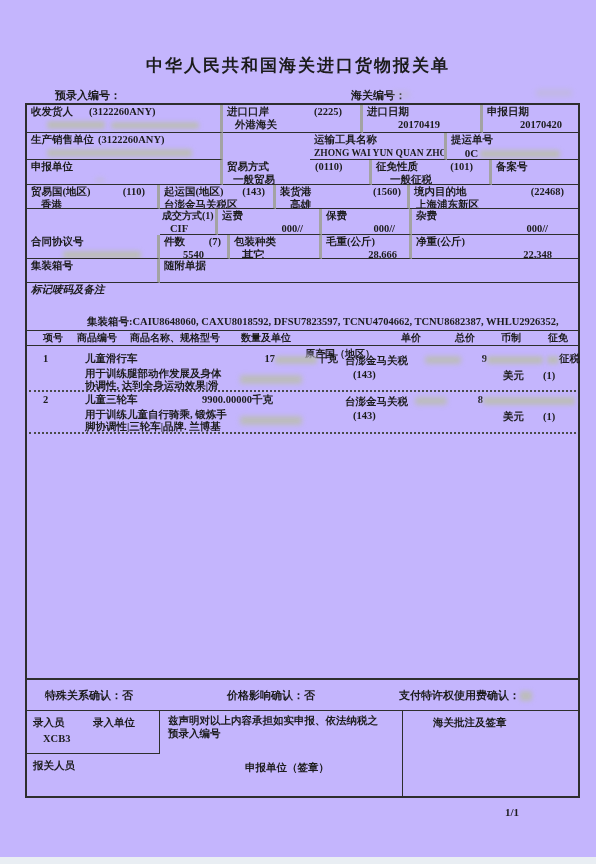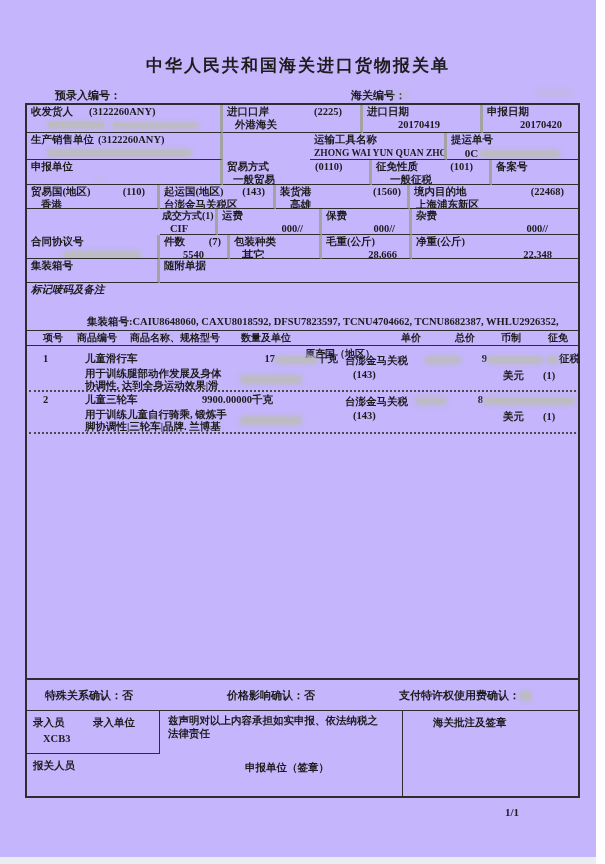--- a/index.html
+++ b/index.html
@@ -270,21 +270,21 @@
       <span class="frag" style="left:372px;top:9px;font-size:11px;"><span>支付特许权使用费确认：</span><i class="bl" style="width:12px;height:10px;"></i></span>
     </div>
 
     <div class="abs" style="left:375px;top:606px;width:0;height:85px;border-left:1px solid #2e2e2e;"></div>
     <div class="abs" style="left:0;top:606px;width:133px;height:43px;border-right:1px solid #2e2e2e;border-bottom:1px solid #2e2e2e;box-sizing:border-box;"></div>
     <span class="frag" style="left:6px;top:611px;">录入员</span>
     <span class="frag" style="left:66px;top:611px;">录入单位</span>
     <span class="frag" style="left:16px;top:627px;">XCB3</span>
     <span class="frag" style="left:6px;top:654px;">报关人员</span>
     <span class="frag" style="left:141px;top:609px;">兹声明对以上内容承担如实申报、依法纳税之</span>
-    <span class="frag" style="left:141px;top:622px;">法律责任</span>
+    <span class="frag" style="left:141px;top:622px;">预录入编号</span>
     <span class="frag" style="left:218px;top:656px;">申报单位（签章）</span>
     <span class="frag" style="left:400px;top:611px;margin-left:6px;">海关批注及签章</span>
 
   </div>
 
   <div class="abs" style="left:505px;top:806px;font-weight:700;font-size:11px;">1/1</div>
 
   <div class="footer-strip"></div>
 </div>
 

